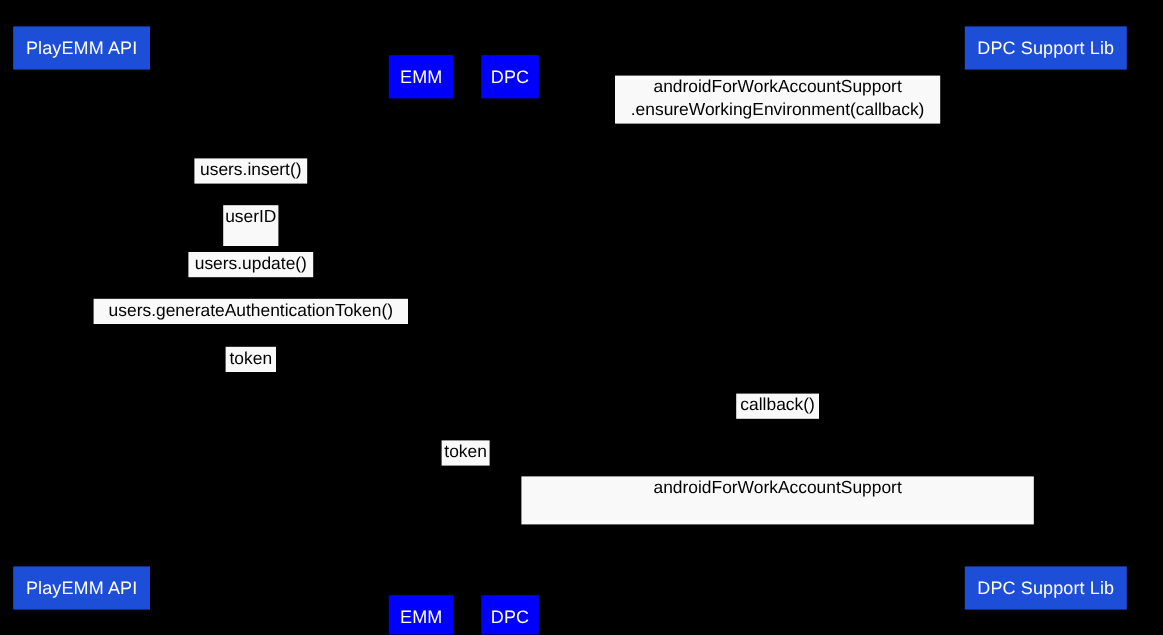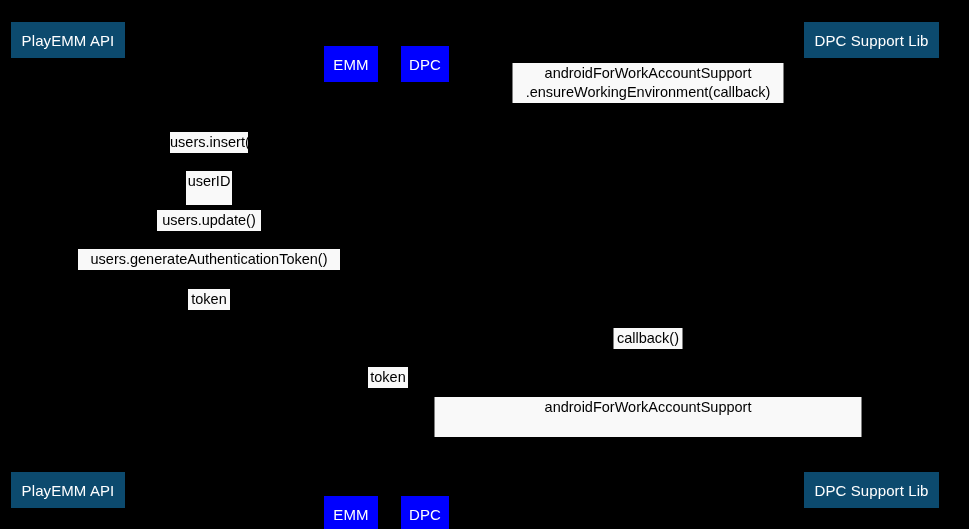--- a/index.html
+++ b/index.html
@@ -25,21 +25,21 @@
     display: flex;
     align-items: center;
     justify-content: center;
     color: #ffffff;
     font-size: 15px;
     line-height: 1;
     letter-spacing: 0.1px;
     white-space: nowrap;
     box-sizing: border-box;
   }
-  .participant.green { background: #0c4a6e; }
+  .participant.green { background: #1d4ed8; }
   .participant.blue  { background: #0000ff; margin-top: 24px; }
 
   .msg-label {
     position: absolute;
     background: #f9f9f9;
     color: #000000;
     font-size: 14.5px;
     line-height: 19px;
     text-align: center;
     white-space: nowrap;
@@ -87,21 +87,21 @@
   <div class="msg-arrow" style="left:68px; top:310px; width:283px;"></div>
   <div class="msg-arrow" style="left:425px; top:349px; width:446px;"></div>
   <div class="msg-arrow" style="left:351px; top:388px; width:74px;"></div>
   <div class="msg-arrow" style="left:425px; top:437px; width:446px;"></div>
 
   <div class="msg-label two-line" style="left:648px; top:63px; width:271px; height:40px;">
     <div>androidForWorkAccountSupport</div>
     <div>.ensureWorkingEnvironment(callback)</div>
   </div>
 
-  <div class="msg-label" style="left:209px; top:132px; width:78px; height:21px;">
+  <div class="msg-label" style="left:209px; top:132px; width:94px; height:21px;">
     <div>users.insert()</div>
   </div>
 
   <div class="msg-label" style="left:209px; top:171px; width:46px; height:34px;">
     <div>userID</div>
   </div>
 
   <div class="msg-label" style="left:209px; top:249px; width:262px; height:21px;">
     <div>users.generateAuthenticationToken()</div>
   </div>

